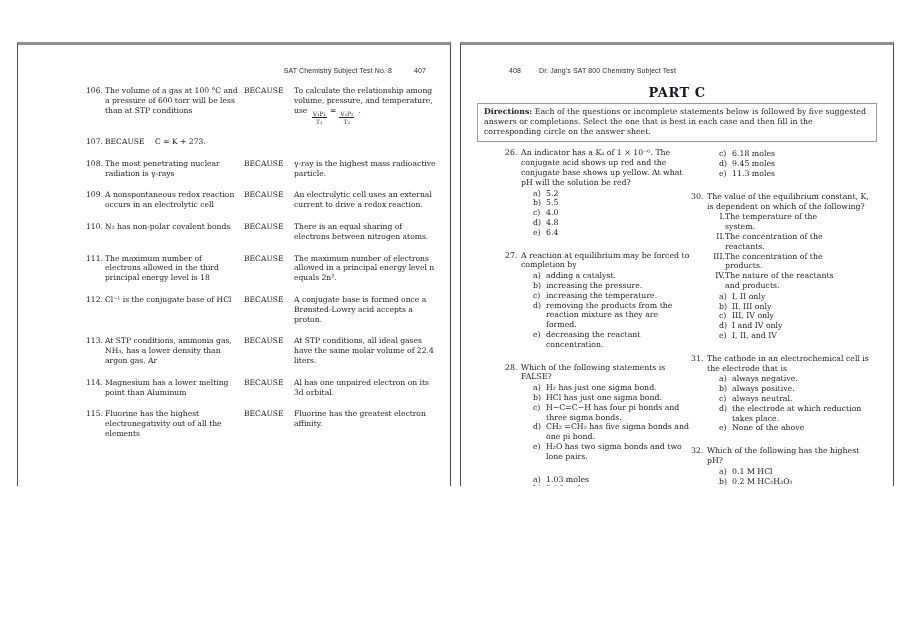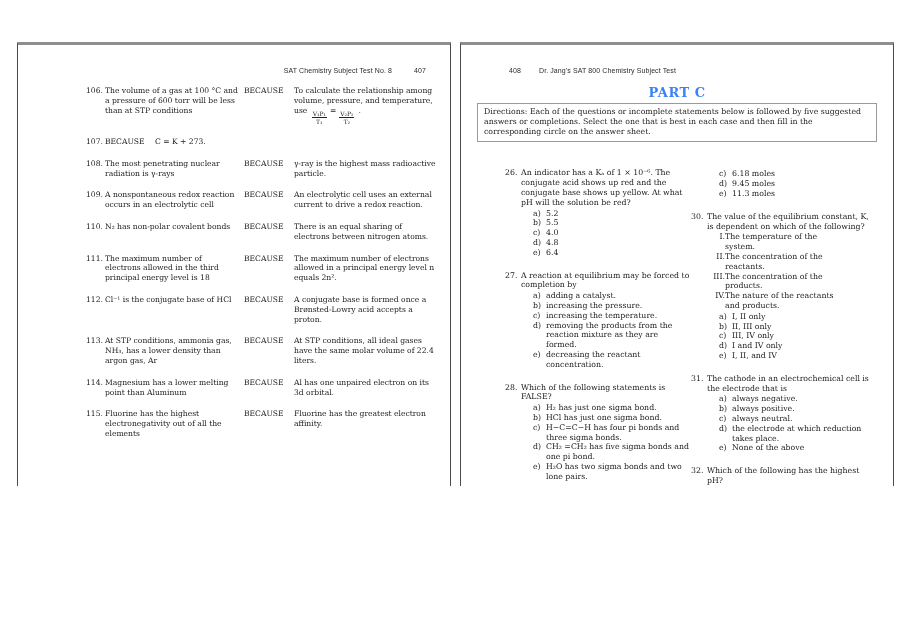--- a/index.html
+++ b/index.html
@@ -25,24 +25,24 @@
   .qreason{flex:1;}
   .frac{display:inline-flex;flex-direction:column;align-items:center;vertical-align:-0.45em;
         margin:0 2px;line-height:1;}
   .fnum{font-size:6px;line-height:7px;border-bottom:0.6px solid #222;padding:0 1px;}
   .fden{font-size:6px;line-height:7px;}
   .feq{margin:0 1px;}
   .fsuffix{margin-left:2px;}
 
   
   .rp-body{position:absolute;top:40px;left:16px;right:16px;font-size:7.8px;line-height:9.8px;}
-  .part-title{text-align:center;font-size:13px;font-weight:bold;letter-spacing:0.5px;margin:3px 0 5px 0;color:#3b82f6;}
+  .part-title{text-align:center;font-size:13px;font-weight:bold;letter-spacing:0.5px;margin:3px 0 5px 0;color:#0f172a;}
   .directions{border:1px solid #9a9a9a;padding:3px 6px 4px 6px;font-size:7.8px;line-height:10.2px;color:#1e1e1e;}
-  .dir-label{font-weight:normal;}
-  .cols{display:flex;padding-left:28px;margin-top:26px;}
+  .dir-label{font-weight:bold;}
+  .cols{display:flex;padding-left:28px;margin-top:6px;}
   .qcol{width:186px;flex:none;}
   .q{margin-bottom:13px;}
   .qhead{display:flex;margin-bottom:1px;}
   .qn{width:16px;flex:none;}
   .qt{flex:1;}
   .romans{margin-left:14px;}
   .roman{display:flex;}
   .rlabel{width:20px;flex:none;text-align:right;}
   .rtext{max-width:122px;}
   .opts{margin-top:1px;}

